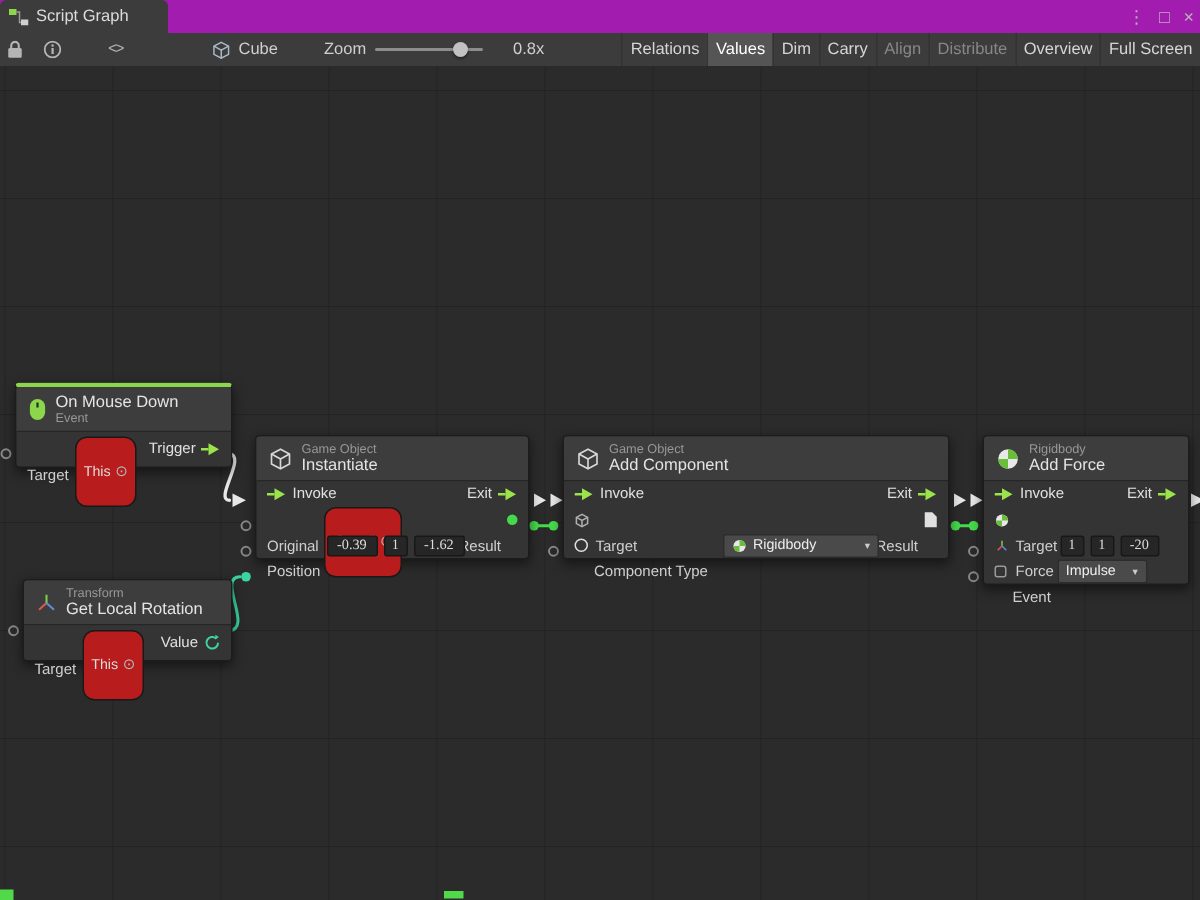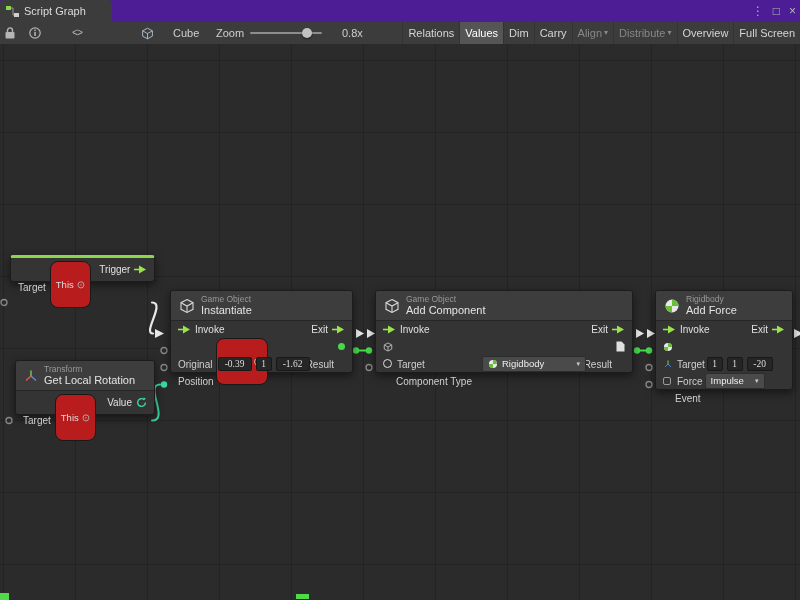--- a/index.html
+++ b/index.html
@@ -2,37 +2,37 @@
 <html><head>
 <meta charset="utf-8">
 <style>
   html,body{margin:0;padding:0;}
   body{
     width:800px;height:600px;overflow:hidden;position:relative;
     background:#2b2b2b;font-family:"Liberation Sans",sans-serif;
     -webkit-font-smoothing:antialiased;user-select:none;
   }
   
-  .titlebar{position:absolute;left:0;top:0;width:800px;height:22px;background:#4c1d95;border-bottom:2px solid #f97316;}
+  .titlebar{position:absolute;left:0;top:0;width:800px;height:22px;background:#a21caf;border-bottom:2px solid #f97316;}
   .tab{position:absolute;left:0;top:0;height:22px;width:112px;background:#3c3c3c;border-radius:4px 4px 0 0;
        display:flex;align-items:center;gap:5px;padding-left:6px;box-sizing:border-box;}
   .tab-title{font-size:11px;color:#dcdcdc;white-space:nowrap;}
   .win-controls{position:absolute;right:4px;top:0;height:22px;display:flex;align-items:center;gap:9px;color:#b4b4b4;}
   .win-controls span{font-size:12px;line-height:22px;cursor:default;}
   
   .toolbar{position:absolute;left:0;top:22px;width:800px;height:22px;background:#3c3c3c;border-bottom:1px solid #232323;}
   .tb-abs{position:absolute;top:0;height:22px;display:flex;align-items:center;}
   .tb-code{color:#b8b8b8;font-size:10px;font-family:"Liberation Mono",monospace;letter-spacing:-1px;}
   .tb-label{color:#cfcfcf;font-size:11px;white-space:nowrap;}
   .slider-track{position:relative;width:72px;height:2px;background:#8d8d8d;border-radius:1px;}
   .slider-knob{position:absolute;top:-4px;width:10px;height:10px;border-radius:50%;background:#c2c2c2;box-shadow:0 1px 2px rgba(0,0,0,.5);}
   .tb-buttons{position:absolute;right:0;top:0;height:38px;display:flex;}
   .tb-btn{height:22px;line-height:22px;padding:0 5px;font-size:11px;color:#d6d6d6;border-left:1px solid #333333;white-space:nowrap;cursor:default;display:flex;align-items:center;gap:2px;}
   .tb-btn.active{background:#555555;color:#ffffff;}
-  .tb-btn.disabled{color:#878787;}
+  .tb-btn.disabled{color:#878787;flex-direction:column;}
   .tb-btn .caret{font-size:8px;}
   
   .canvas{position:absolute;left:0;top:44px;width:800px;height:556px;background-color:#2b2b2b;
     background-image:linear-gradient(to right,#232323 1px,transparent 1px),linear-gradient(to bottom,#232323 1px,transparent 1px);
     background-size:72px 72px;background-position:3px 16px;}
   .wires{position:absolute;left:0;top:0;z-index:1;}
   
   .node{position:absolute;z-index:2;background:#343434;border:1px solid #1c1c1c;border-radius:3px;
         box-shadow:0 3px 8px rgba(0,0,0,.5);font-size:10px;color:#c8c8c8;box-sizing:border-box;}
   .node-event{border-top:3px solid #8bd64a;}
@@ -90,21 +90,21 @@
   <div class="tb-abs" style="left:29px">
     <svg width="12" height="12" viewBox="0 0 12 12">
       <circle cx="6" cy="6" r="5.2" fill="none" stroke="#b5b5b5" stroke-width="1.2"></circle>
       <rect x="5.3" y="5" width="1.5" height="4" fill="#b5b5b5"></rect>
       <rect x="5.3" y="2.6" width="1.5" height="1.5" fill="#b5b5b5"></rect>
     </svg>
   </div>
   <div class="tb-abs tb-code" style="left:72px">
     <span>&lt;&gt;</span>
   </div>
-  <div class="tb-abs" style="left:141px;gap:19px">
+  <div class="tb-abs" style="left:141px;gap:5px">
     <svg width="13" height="13" viewBox="0 0 16 16" fill="none" stroke="#a9bac9" stroke-width="1.2">
       <path d="M8 1.5 L14 4.7 v6.6 L8 14.5 L2 11.3 V4.7 Z"></path>
       <path d="M2 4.7 L8 8 l6 -3.3 M8 8 v6.5"></path>
     </svg>
     <span class="tb-label">Cube</span>
   </div>
   <div class="tb-abs" style="left:216px">
     <span class="tb-label">Zoom</span>
   </div>
   <div class="tb-abs" style="left:250px">
@@ -177,36 +177,46 @@
     <circle cx="164" cy="323.5" r="3" fill="#2b2b2b" stroke="#8a8a8a" stroke-width="1.3"></circle>
     <circle cx="369" cy="323.5" r="3" fill="#2b2b2b" stroke="#8a8a8a" stroke-width="1.3"></circle>
     <circle cx="649" cy="323.5" r="3" fill="#2b2b2b" stroke="#8a8a8a" stroke-width="1.3"></circle>
     <circle cx="649" cy="340.5" r="3" fill="#2b2b2b" stroke="#8a8a8a" stroke-width="1.3"></circle>
 
     <rect x="0" y="549" width="9" height="7" fill="#52d94a"></rect>
     <rect x="296" y="550" width="13" height="5" fill="#52d94a"></rect>
   </svg>
 
   <div class="node node-event" style="left:10px;top:211px;width:145px">
+    <div class="node-header">
+      <svg class="icon" width="12" height="16" viewBox="0 0 13 17">
+        <rect x="1" y="1" width="11" height="15" rx="5.5" fill="#8bd64a"></rect>
+        <line x1="6.5" y1="3.5" x2="6.5" y2="7" stroke="#2b2b2b" stroke-width="1.6"></line>
+      </svg>
+      <div class="nh-titles">
+        <span class="nh-main">On Mouse Down</span>
+        <span class="nh-cat">Event</span>
+      </div>
+    </div>
     <div class="row row-tall">
       <span class="row-label">Target</span>
       <span class="chip">
         <span>This</span>
         <span class="picker-glyph">⊙</span>
       </span>
       <span class="spacer"></span>
       <span class="row-strong">Trigger</span>
       <svg class="icon" width="13" height="9" viewBox="0 0 13 9">
         <path d="M0 4.5 h5" stroke="#9be34b" stroke-width="1.6"></path>
           <polygon points="5,0.5 12,4.5 5,8.5" fill="#9be34b"></polygon>
       </svg>
     </div>
   </div>
 
-  <div class="node" style="left:15px;top:316px;width:140px">
+  <div class="node" style="left:15px;top:342px;width:140px">
     <div class="node-header">
       <svg class="icon" width="14" height="14" viewBox="0 0 14 14">
         <path d="M7 7 V1.5" stroke="#7ecb45" stroke-width="1.4"></path>
         <path d="M7 7 L2 11.5" stroke="#e05555" stroke-width="1.4"></path>
         <path d="M7 7 L12 11.5" stroke="#5a8fd6" stroke-width="1.4"></path>
       </svg>
       <div class="nh-titles">
         <span class="nh-cat">Transform</span>
         <span class="nh-main">Get Local Rotation</span>
       </div>

